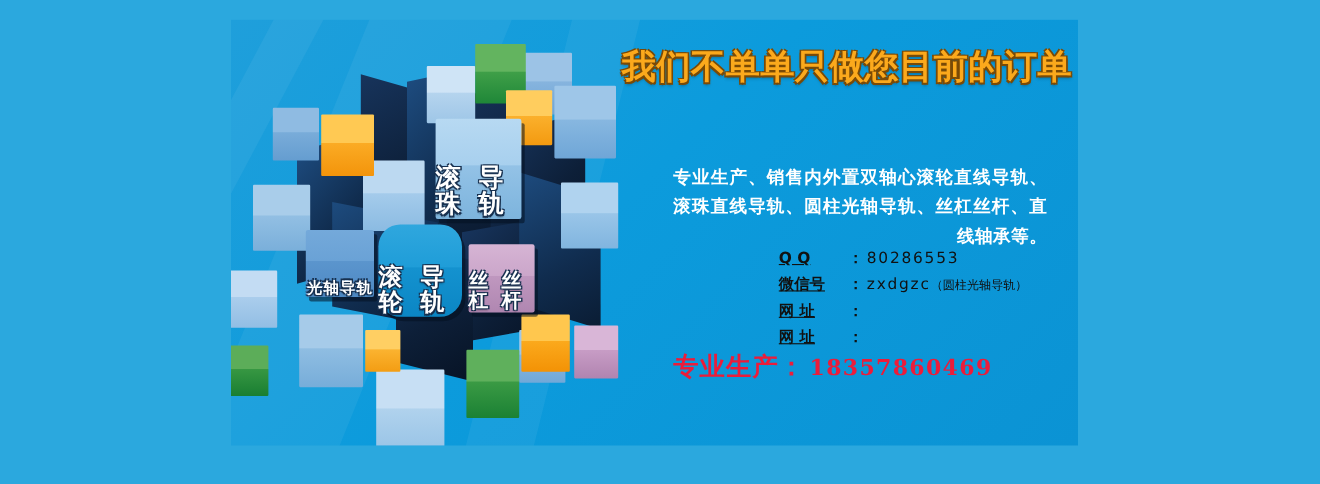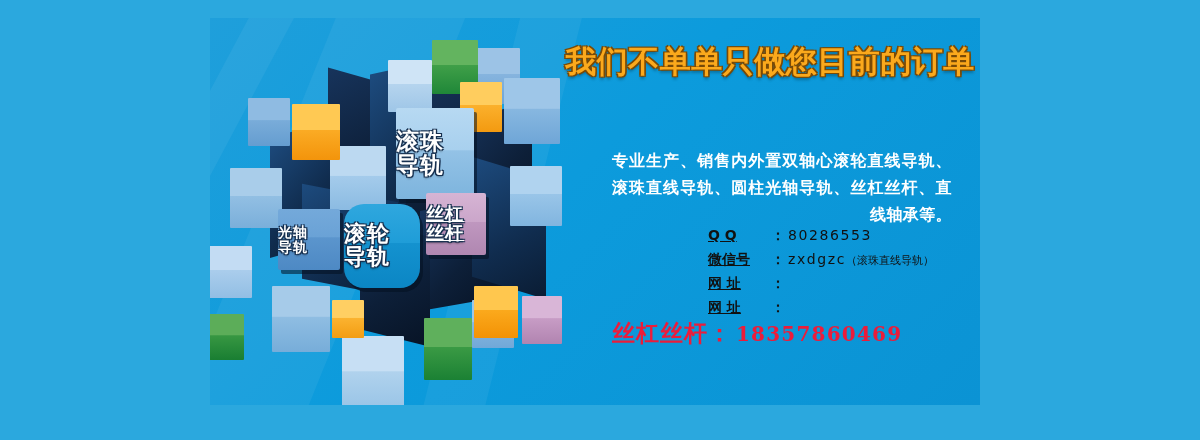--- a/index.html
+++ b/index.html
@@ -73,22 +73,21 @@
   }
   .shard.lighter {
     background: linear-gradient(140deg, #1d4b7e 0%, #102c4e 60%, #0a1c33 100%);
   }
 
   
   .label-cube {
     position: absolute;
     box-sizing: border-box;
     display: flex;
-    flex-direction: column;
-    align-items: flex-start;
+    align-items: flex-end;
     justify-content: center;
     border-radius: 2px;
     box-shadow: 3px 4px 0 rgba(4,16,32,0.55);
     line-height: 1.04;
     font-weight: 700;
     color: #ffffff;
     text-shadow:
       -1.2px -1.2px 0 #17304f,
        1.2px -1.2px 0 #17304f,
       -1.2px  1.2px 0 #17304f,
@@ -108,24 +107,23 @@
     background: linear-gradient(to bottom, #74a9da 0%, #6aa2d6 46%, #5b95cd 47%, #4d89c4 100%);
     font-size: 14px;
   }
   #cube-gunlun {
     left: 134px; top: 186px; width: 76px; height: 84px;
     background: linear-gradient(to bottom, #2fa7de 0%, #1f9dd8 46%, #1492cf 47%, #0b86c4 100%);
     font-size: 22px;
     border-radius: 20px;
   }
   #cube-sigang {
-    left: 216px; top: 175px; width: 60px; height: 62px;
+    left: 216px; top: 204px; width: 60px; height: 62px;
     background: linear-gradient(to bottom, #d6b4d4 0%, #cba6ca 46%, #bf97bf 47%, #b087b1 100%);
     font-size: 18px;
-    text-decoration: underline;
   }
 
   
   .content {
     position: absolute;
     left: 350px;
     top: 0;
     width: 420px;
     height: 387px;
   }
@@ -350,35 +348,35 @@
         <div class="crow">
           <span class="ckey">Q Q</span>
           <span class="csep">：</span>
           <span class="cval">80286553</span>
         </div>
 
         <div class="crow">
           <span class="ckey">微信号</span>
           <span class="csep">：</span>
           <span class="cval">zxdgzc</span>
-          <span class="cnote">（滚珠直线导轨）</span>
+          <span class="cnote">（圆柱光轴导轨）</span>
         </div>
 
         <div class="crow">
           <span class="ckey">网 址</span>
           <span class="csep">：</span>
         </div>
 
         <div class="crow">
           <span class="ckey">网 址</span>
           <span class="csep">：</span>
         </div>
 
       </div>
 
       <div class="phone">
-        <span class="phone-label">丝杠丝杆：</span><span class="phone-number">18357860469</span>
+        <span class="phone-label">专业生产：</span><span class="phone-number">18357860469</span>
       </div>
 
     </div>
 
   </div>
 </div>
 
 </body></html>

